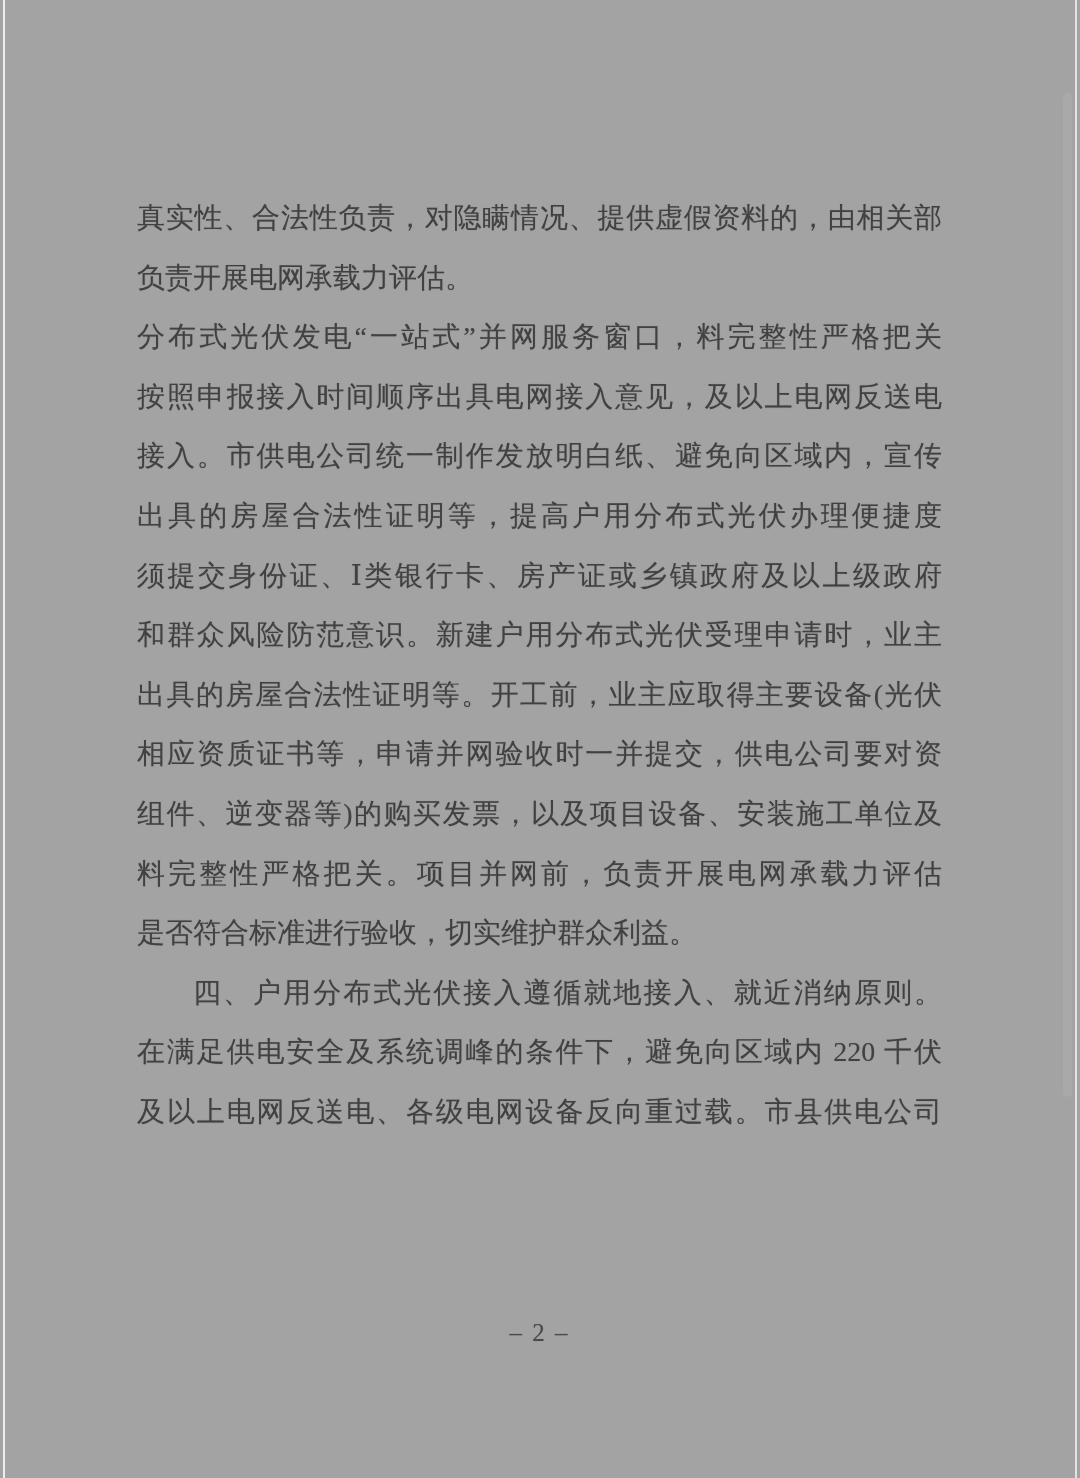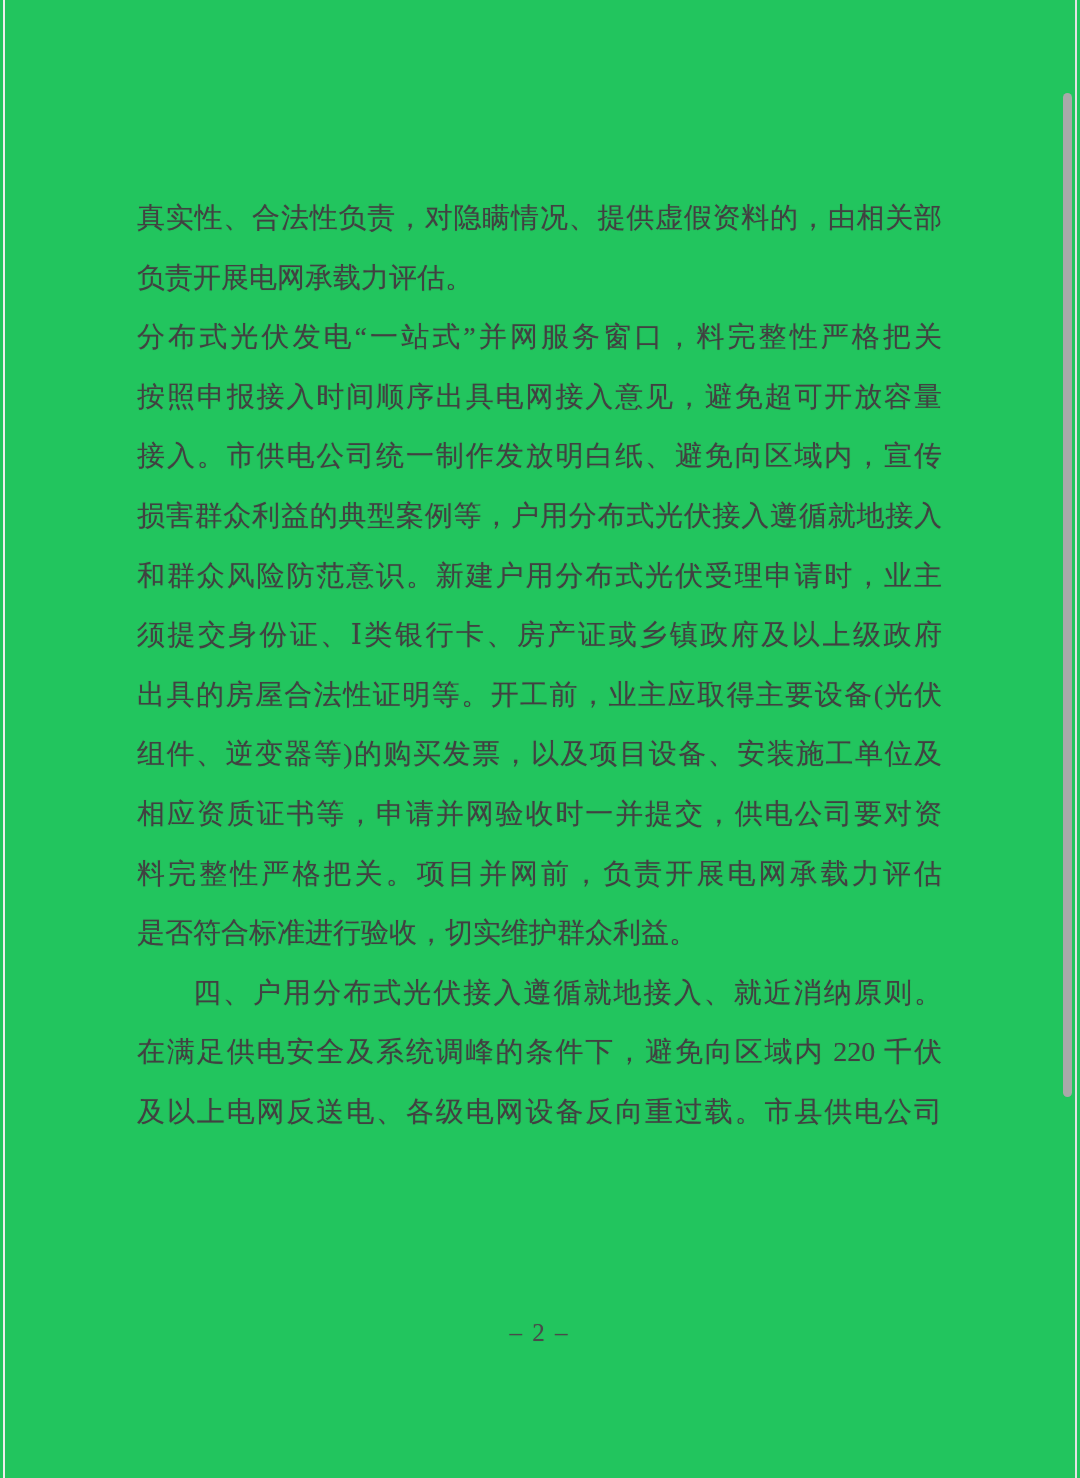--- a/index.html
+++ b/index.html
@@ -4,21 +4,21 @@
 <style>
   html, body {
     margin: 0;
     padding: 0;
     background: #f4f4f4;
   }
   .screen {
     position: relative;
     width: 1080px;
     height: 1478px;
-    background: #22c55e;
+    background: #a3a3a3;
     overflow: hidden;
     font-family: "Liberation Serif", "DejaVu Serif", serif;
   }
   .edge-line-left {
     position: absolute;
     left: 3px;
     top: 0;
     width: 2px;
     height: 100%;
     background: #ededed;
@@ -82,28 +82,28 @@
 
 <div class="screen">
 
   <div class="edge-line-left"></div>
   <div class="edge-line-right"></div>
 
   <div class="text-column">
     <div class="line fill">真实性、合法性负责，对隐瞒情况、提供虚假资料的，由相关部</div>
     <div class="line">负责开展电网承载力评估。</div>
     <div class="line fill">分布式光伏发电“一站式”并网服务窗口，料完整性严格把关</div>
-    <div class="line fill">按照申报接入时间顺序出具电网接入意见，避免超可开放容量</div>
+    <div class="line fill">按照申报接入时间顺序出具电网接入意见，及以上电网反送电</div>
     <div class="line fill">接入。市供电公司统一制作发放明白纸、避免向区域内，宣传</div>
-    <div class="line fill">损害群众利益的典型案例等，户用分布式光伏接入遵循就地接入</div>
+    <div class="line fill">出具的房屋合法性证明等，提高户用分布式光伏办理便捷度</div>
+    <div class="line fill">须提交身份证、Ⅰ类银行卡、房产证或乡镇政府及以上级政府</div>
     <div class="line fill">和群众风险防范意识。新建户用分布式光伏受理申请时，业主</div>
-    <div class="line fill">须提交身份证、Ⅰ类银行卡、房产证或乡镇政府及以上级政府</div>
     <div class="line fill">出具的房屋合法性证明等。开工前，业主应取得主要设备(光伏</div>
+    <div class="line fill">相应资质证书等，申请并网验收时一并提交，供电公司要对资</div>
     <div class="line fill">组件、逆变器等)的购买发票，以及项目设备、安装施工单位及</div>
-    <div class="line fill">相应资质证书等，申请并网验收时一并提交，供电公司要对资</div>
     <div class="line fill">料完整性严格把关。项目并网前，负责开展电网承载力评估</div>
     <div class="line">是否符合标准进行验收，切实维护群众利益。</div>
     <div class="line fill indent">四、户用分布式光伏接入遵循就地接入、就近消纳原则。</div>
     <div class="line fill">在满足供电安全及系统调峰的条件下，避免向区域内 220 千伏</div>
     <div class="line fill">及以上电网反送电、各级电网设备反向重过载。市县供电公司</div>
   </div>
 
   <div class="page-number">– 2 –</div>
 
   <div class="scroll-thumb"></div>

